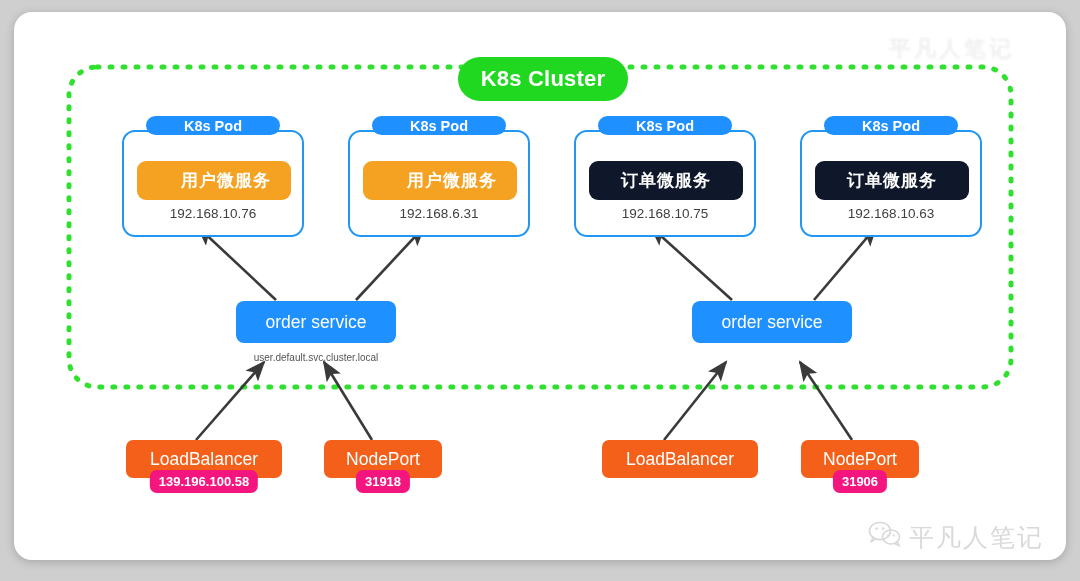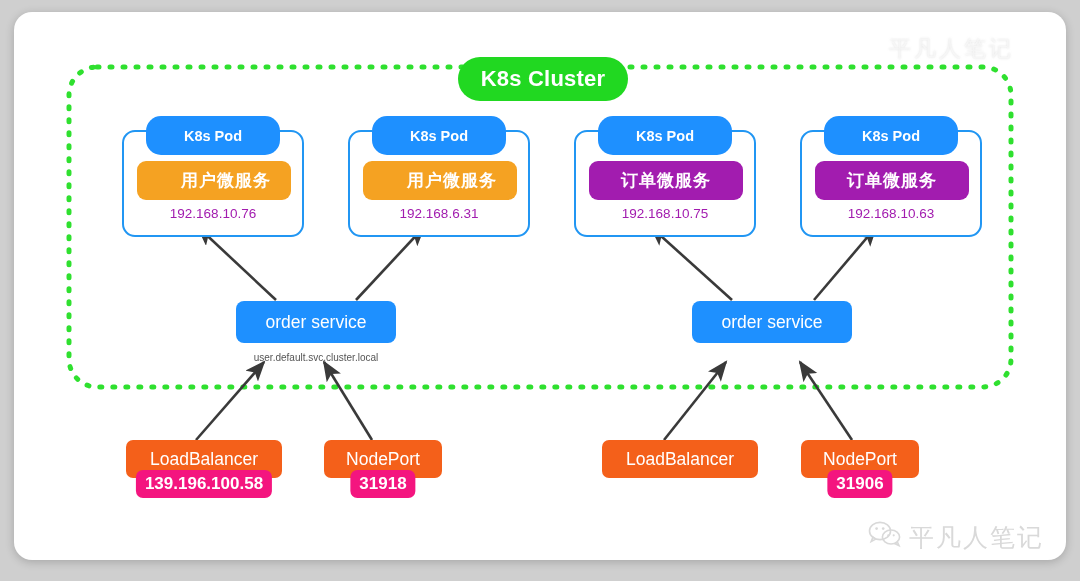--- a/index.html
+++ b/index.html
@@ -50,45 +50,45 @@
     width: 182px; height: 107px;
     border: 2.5px solid #2196f3;
     border-radius: 13px;
     background: #ffffff;
     z-index: 3;
   }
   .pod-pill {
     position: absolute;
     top: -16px; left: 50%;
     transform: translateX(-50%);
-    width: 134px; height: 39px;
+    width: 134px; height: 19px;
     background: #1e90ff;
     border-radius: 15px;
     display: flex; align-items: center; justify-content: center;
     color: #ffffff; font-size: 14.5px; font-weight: bold;
     z-index: 5;
   }
   .svc-box {
     position: absolute;
     left: 13px; top: 29px;
     width: 154px; height: 39px;
     border-radius: 9px;
     display: flex; align-items: center; justify-content: center;
     color: #ffffff;
     font-size: 17px; font-weight: bold;
     letter-spacing: 1px;
   }
   .svc-box.user  { background: #f5a222; padding-left: 24px; }
-  .svc-box.order { background: #a21caf; }
+  .svc-box.order { background: #0f172a; }
   .pod-ip {
     position: absolute;
     left: 0; right: 0; top: 74px;
     text-align: center;
     font-size: 13.5px;
-    color: #a21caf;
+    color: #404040;
   }
 
   
   .service-pill {
     position: absolute;
     width: 160px; height: 42px;
     background: #1e90ff;
     border-radius: 8px;
     display: flex; align-items: center; justify-content: center;
     color: #ffffff; font-size: 17.5px;
@@ -116,21 +116,21 @@
     display: flex; align-items: center; justify-content: center;
     color: #ffffff; font-size: 17.5px;
   }
   .entry-badge {
     position: absolute;
     left: 50%; transform: translateX(-50%);
     top: 30px;
     background: #f4157f;
     border-radius: 7px;
     color: #ffffff;
-    font-size: 17px; font-weight: bold;
+    font-size: 13px; font-weight: bold;
     padding: 4px 9px;
     white-space: nowrap;
   }
 
   
   #wm-top {
     position: absolute;
     right: 52px; top: 22px;
     font-size: 22px;
     color: rgba(255,255,255,0.55);

